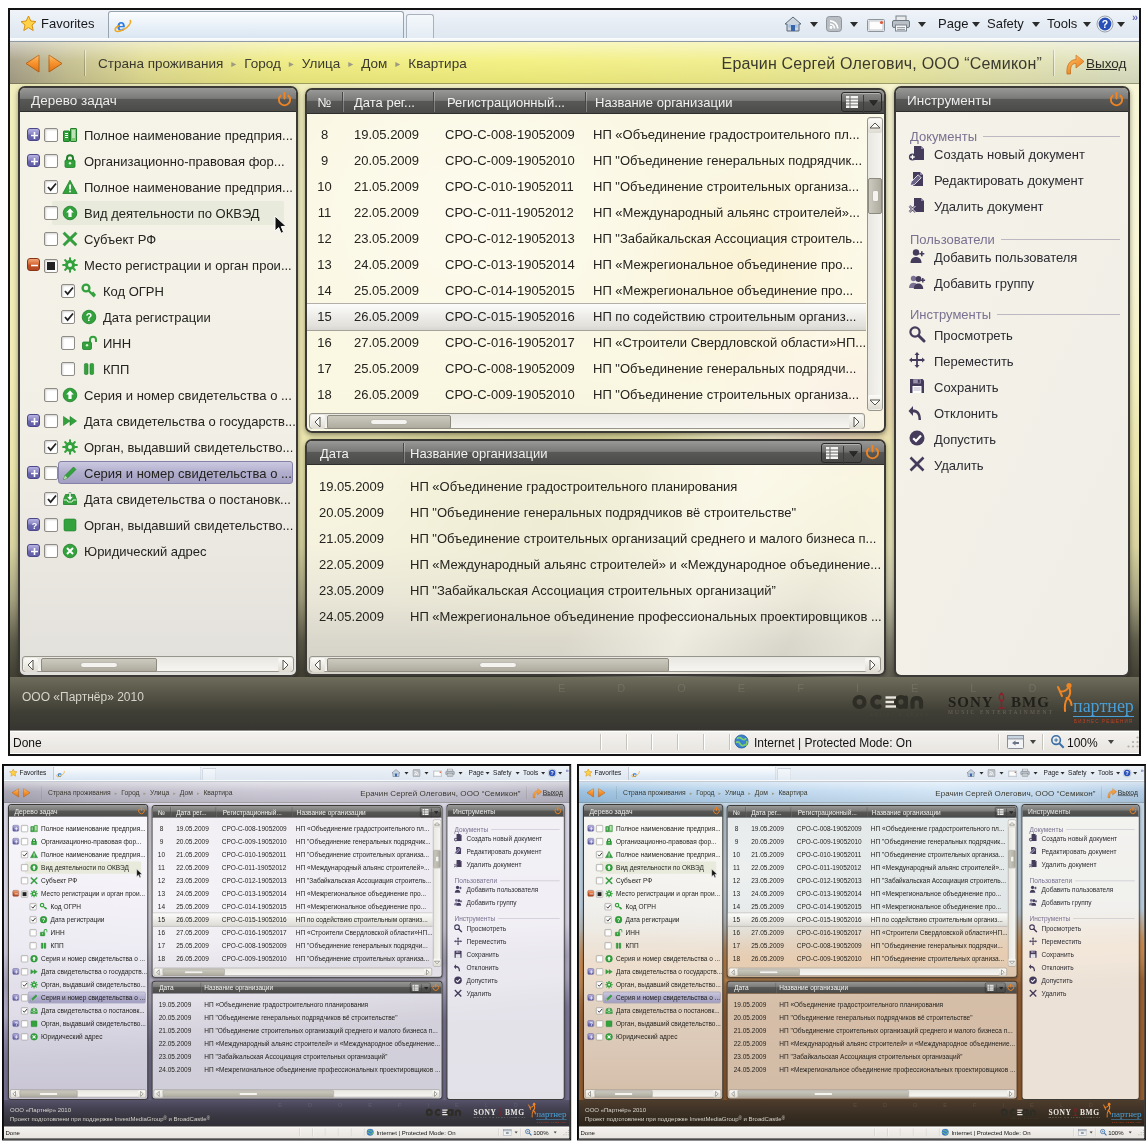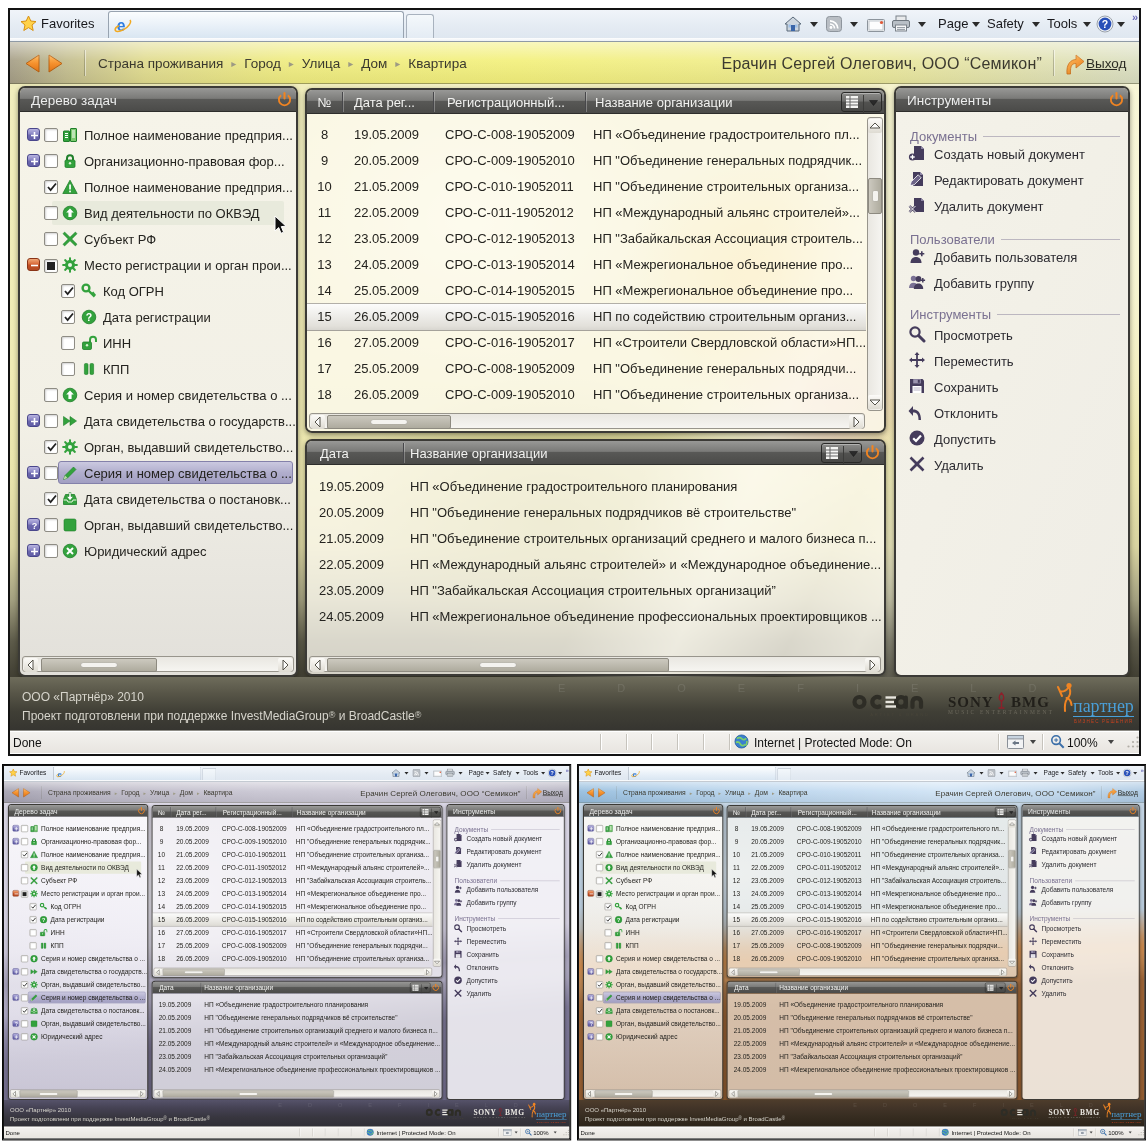--- a/index.html
+++ b/index.html
@@ -752,21 +752,20 @@
                 </svg></span>
               <span class="ttxt">Удалить</span>
             </div>
           </div>
 </div>
 </div>
 
 <div class="footer">
   <span class="wm">EDOEFIELD</span>
   <div class="ftext" style="top:13px">ООО «Партнёр» 2010</div>
-  <div class="ftext" style="top:32px">Проект подготовлени при поддержке InvestMediaGroup<span style="font-size:9px;vertical-align:2px">®</span> и BroadCastle<span style="font-size:9px;vertical-align:2px">®</span></div>
   <span style="position:absolute;left:842px;top:16px"><svg width="88" height="24" viewBox="0 0 88 24">
             <g fill="none" stroke="#2e2d26" stroke-width="4.2" stroke-linecap="round">
               <circle cx="7.5" cy="9" r="5"></circle>
               <path d="M27.5 4.5 a5 5 0 1 0 0 9"></path>
               <circle cx="49" cy="9" r="4.8"></circle>
               <path d="M53.8 4.5 V14"></path>
               <path d="M60.5 14 V8.8 a4.3 4.3 0 0 1 8.5 0 V14"></path>
             </g>
             <g stroke="#e8e6de" stroke-width="2.4">
               <line x1="33.5" y1="4.5" x2="44" y2="4.5"></line>

